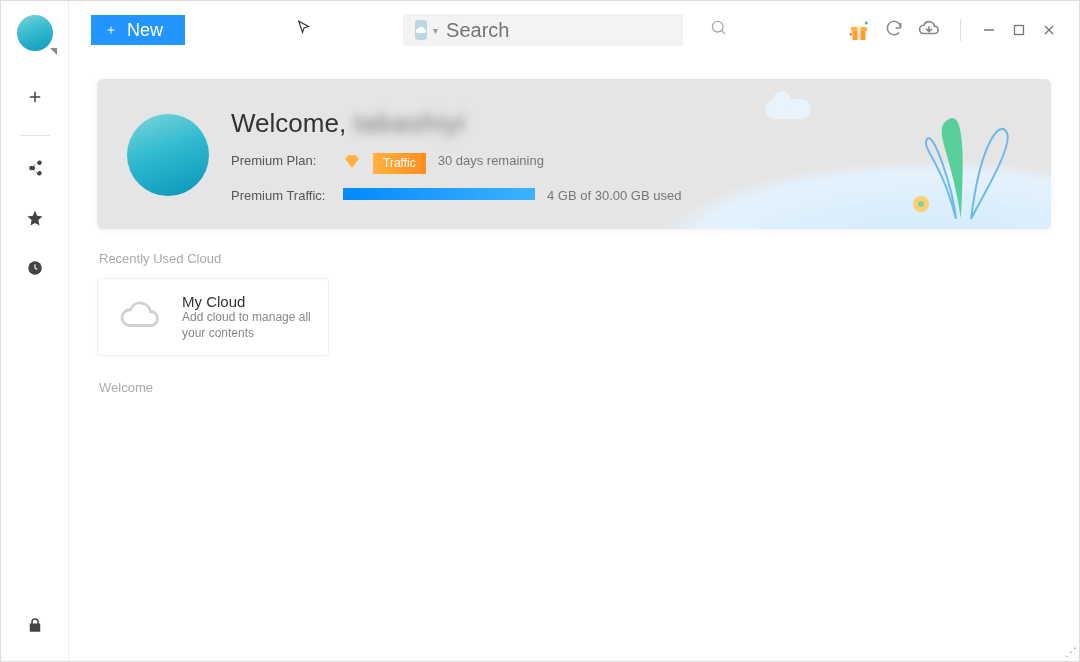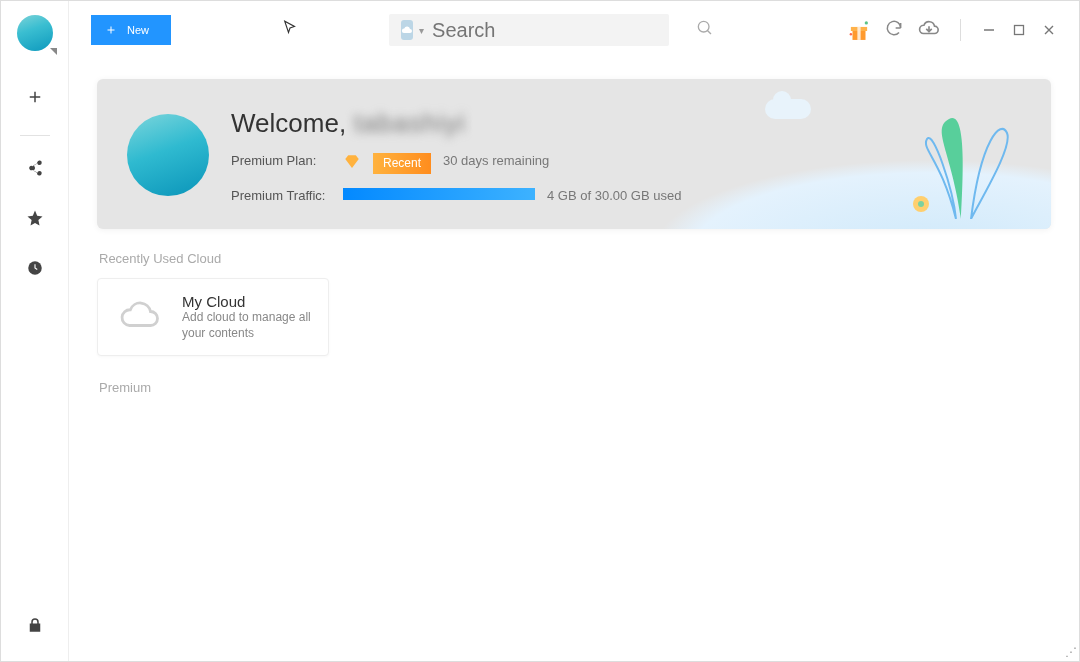--- a/index.html
+++ b/index.html
@@ -8,21 +8,21 @@
     .app {display:flex;height:100%;}
     .sidebar {width:68px;border-right:1px solid #eee;display:flex;flex-direction:column;align-items:center;padding-top:14px;background:#fff;}
     .avatar {width:36px;height:36px;border-radius:50%;background:linear-gradient(160deg,#7dd3d8 0%,#3abed1 40%,#0d99bd 100%);margin-bottom:28px;cursor:pointer;position:relative;}
     .avatar::after{content:"";position:absolute;bottom:-4px;right:-4px;width:0;height:0;border-left:7px solid transparent;border-top:7px solid #888;}
     .side-icon {width:36px;height:36px;display:flex;align-items:center;justify-content:center;color:#555;margin-bottom:14px;cursor:pointer;}
     .side-divider{width:30px;height:1px;background:#e2e2e2;margin:6px 0 14px;}
     .side-spacer{flex:1;}
 
     .main {flex:1;display:flex;flex-direction:column;}
     .topbar {height:58px;display:flex;align-items:center;padding:0 22px 0 22px;gap:20px;}
-    .new-btn {background:#2295ff;color:#fff;border:none;height:30px;padding:0 22px 0 14px;font-size:11px;display:flex;align-items:center;gap:10px;cursor:pointer;}
+    .new-btn {background:#2295ff;color:#fff;border:none;height:30px;padding:0 22px 0 14px;font-size:18px;display:flex;align-items:center;gap:10px;cursor:pointer;}
     .new-btn svg{fill:#fff;}
     .cursor-dummy{margin-left:90px;}
     .searchbox {background:#f3f3f3;height:32px;border-radius:2px;display:flex;align-items:center;padding:0 12px;width:280px;margin-left:70px;}
     .searchbox .cloud{width:20px;height:20px;background:#bcd6e6;border-radius:3px;display:flex;align-items:center;justify-content:center;margin-right:6px;}
     .searchbox .chev{color:#999;font-size:10px;margin-right:8px;}
     .searchbox input{flex:1;border:none;background:transparent;font-size:20px;color:#888;outline:none;}
     .searchbox .sicon{color:#aaa;}
     .top-right{margin-left:auto;display:flex;align-items:center;gap:14px;}
     .gift-ico{position:relative;width:24px;height:24px;}
     .top-icon{color:#888;cursor:pointer;}
@@ -188,21 +188,21 @@
             <span class="blur-name">tabashiyi</span>
           </div>
           <div class="wc-row">
             <span class="lbl">Premium Plan:</span>
             <span class="gem">
               <svg width="18" height="18" viewBox="0 0 24 24">
                   <path fill="#ffb23e" d="M3 8l4-5h10l4 5-9 12z"></path>
                 </svg>
             </span>
             <span class="badge">
-                <span>Recent</span>
+                <span>Traffic</span>
               </span>
             <span class="remain">30 days remaining</span>
           </div>
           <div class="wc-row">
             <span class="lbl">Premium Traffic:</span>
             <span class="traffic-bar"></span>
             <span class="traffic-label">4 GB of 30.00 GB used</span>
           </div>
         </div>
       </div>
@@ -214,18 +214,18 @@
           <svg width="52" height="42" viewBox="0 0 24 24">
               <path fill="none" stroke="#d0d0d0" stroke-width="1.6" d="M6 18h12a4 4 0 000-8 6 6 0 00-11.5-1A4.5 4.5 0 006 18z"></path>
             </svg>
         </span>
         <div>
           <div class="t">My Cloud</div>
           <div class="d">Add cloud to manage all your contents</div>
         </div>
       </div>
 
-      <div class="sect-recent">Premium</div>
+      <div class="sect-recent">Welcome</div>
     </div>
   </main>
 </div>
 
 <span class="resize-grip">⋰</span>
 
 </body></html>

